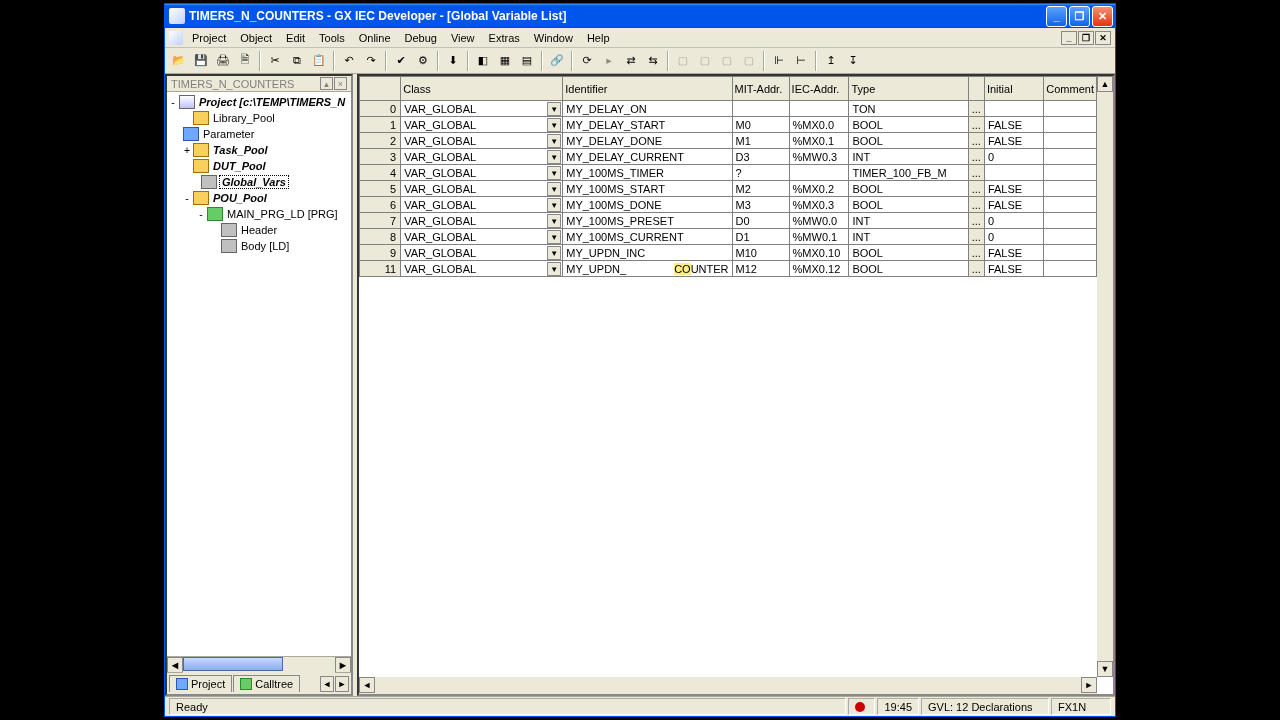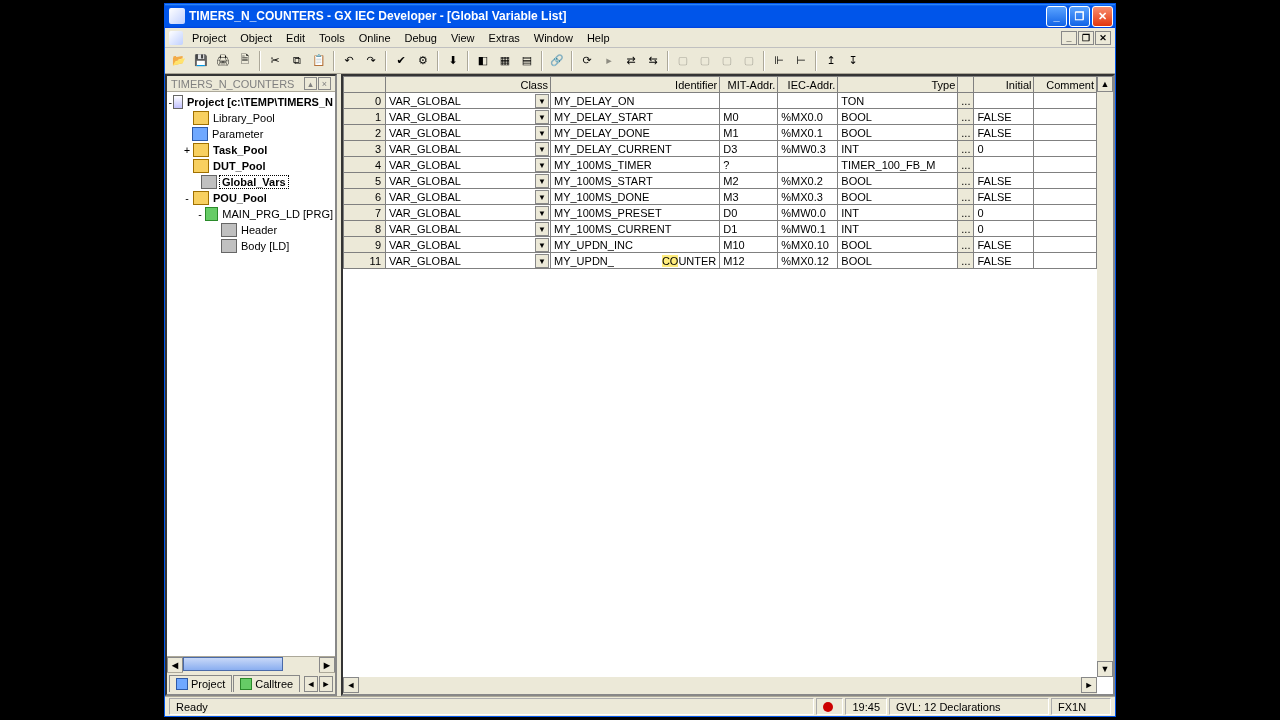--- a/index.html
+++ b/index.html
@@ -13,54 +13,54 @@
 .tbtn.min, .tbtn.max { background: linear-gradient(to bottom,#5aa3ff,#1263e6); }
 .tbtn.close { background: linear-gradient(to bottom,#f88e6f,#e3350d); }
 .menubar { height: 20px; background: #ece9d8; display:flex; align-items:center; padding: 0 4px; border-bottom: 1px solid #c0c0c0; }
 .menubar span { padding: 2px 7px; cursor: default; }
 .mdi-controls { margin-left: auto; display:flex; gap:1px; }
 .mdi-controls .mbtn { width: 16px; height: 14px; background:#ece9d8; border:1px solid #888; display:flex; align-items:center; justify-content:center; font-size:9px; font-weight:bold; }
 .toolbar { height: 26px; background: #ece9d8; border-bottom: 1px solid #aca899; display:flex; align-items:center; padding: 0 4px; gap:2px; }
 .tb-btn { width: 20px; height: 20px; border: 1px solid transparent; display:flex; align-items:center; justify-content:center; }
 .tb-sep { width: 2px; height: 20px; border-left: 1px solid #aca899; border-right: 1px solid #fff; margin: 0 2px; }
 .client { flex: 1; display:flex; background:#808080; position:relative; }
-.tree-panel { width: 172px; background:#fff; border:2px inset #888; display:flex; flex-direction:column; }
+.tree-panel { width: 188px; background:#fff; border:2px inset #888; display:flex; flex-direction:column; }
 .tree-header { height: 16px; background:#ece9d8; border-bottom:1px solid #aca899; display:flex; align-items:center; padding:0 4px; color:#808080; font-size:10px; }
 .tree-header .hx { margin-left:auto; display:flex; gap:1px; }
 .tree-header .hx span { width:13px; height:13px; background:#ece9d8; border:1px solid #888; display:flex; align-items:center; justify-content:center; font-size:9px; }
 .tree-body { flex:1; overflow:hidden; padding: 2px 0; }
 .tree-node { display:flex; align-items:center; height:16px; white-space:nowrap; }
 .tree-toggle { width:12px; text-align:center; font-family:monospace; font-size:10px; color:#000; }
 .tree-icon { width:16px; height:14px; display:inline-block; margin-right:2px; }
 .ico-proj { background:linear-gradient(#fff,#c0c0ff); border:1px solid #666; }
 .ico-folder { background:#f8d060; border:1px solid #a07000; }
 .ico-blue { background:#6fa8ff; border:1px solid #2d5aa8; }
 .ico-green { background:#66cc66; border:1px solid #2a8a2a; }
 .ico-grey { background:#c0c0c0; border:1px solid #666; }
 .tree-label { padding:0 2px; }
 .tree-label.selected { border:1px dotted #000; background:#fff; }
-.tree-label.bold { font-weight:bold; }
+.tree-label.bold { font-weight:bold;font-style:italic; }
 .tree-hscroll { height: 16px; background:#ece9d8; border-top:1px solid #aca899; display:flex; align-items:center; }
 .tree-hscroll .arr { width:16px; height:16px; background:#ece9d8; border:1px solid #888; display:flex; align-items:center; justify-content:center; }
 .tree-hscroll .track { flex:1; background:#ece9d8; height:16px; position:relative; }
 .tree-hscroll .thumb { position:absolute; left:0; top:0; height:14px; width:100px; background:linear-gradient(to bottom,#c8d8f8,#8aaef0); border:1px solid #4a6aa8; }
 .tree-tabs { height: 22px; background:#ece9d8; border-top:1px solid #aca899; display:flex; align-items:center; padding:0 2px; gap:1px; }
 .tree-tab { padding:2px 6px; background:#ece9d8; border:1px solid #888; border-bottom:none; display:flex; align-items:center; gap:3px; }
 .tree-tab .ti { width:12px; height:12px; display:inline-block; }
 .tree-tabs .navarr { width:14px; height:16px; border:1px solid #888; display:flex; align-items:center; justify-content:center; font-size:9px; }
 .splitter { width: 4px; background:#ece9d8; }
 .grid-panel { flex:1; background:#fff; border:2px inset #888; display:flex; flex-direction:column; position:relative; }
 .grid-scroll-v { position:absolute; right:0; top:0; bottom:17px; width:16px; background:#ece9d8; }
 .grid-scroll-v .arr, .grid-scroll-h .arr { width:16px; height:16px; background:#ece9d8; border:1px solid #888; display:flex; align-items:center; justify-content:center; font-size:9px; position:absolute; }
 .grid-scroll-v .up { top:0; } .grid-scroll-v .dn { bottom:0; }
 .grid-scroll-h { position:absolute; left:0; right:16px; bottom:0; height:17px; background:#ece9d8; }
 .grid-scroll-h .lf { left:0; } .grid-scroll-h .rt { right:0; }
 .grid { position:absolute; left:0; top:0; right:16px; bottom:17px; overflow:hidden; }
 table.vars { border-collapse:collapse; width:100%; }
-table.vars th { background:#ece9d8; border:1px solid #808080; height:16px; font-weight:normal; text-align:right; padding:0 2px; }
+table.vars th { background:#ece9d8; border:1px solid #808080; height:24px; font-weight:normal; text-align:left; padding:0 2px; }
 table.vars td { border:1px solid #808080; height:16px; padding:0 3px; white-space:nowrap; overflow:hidden; }
 .rownum { background:#ece9d8; text-align:right; width:42px; padding-right:4px !important; }
 .classcell { position:relative; }
 .dd { position:absolute; right:1px; top:1px; width:14px; height:14px; background:#ece9d8; border:1px solid #888; display:flex; align-items:center; justify-content:center; font-size:8px; }
 .dotcell { width:10px; text-align:center; background:#ece9d8; }
 .highlight { background: rgba(255,230,70,0.7); margin-left: 48px; }
 .statusbar { height: 20px; background:#ece9d8; border-top:1px solid #aca899; display:flex; align-items:center; padding:0 4px; gap:2px; }
 .statusbar .pane { border:1px inset #fff; padding:1px 6px; height:17px; display:flex; align-items:center; }
 .statusbar .flex { flex:1; }
 .rec-dot { width:10px; height:10px; background:#c00; border-radius:50%; display:inline-block; margin-right:3px; }
@@ -155,21 +155,21 @@
           <span class="tree-toggle">-</span>
           <span class="tree-icon ico-proj"></span>
           <span class="tree-label bold">Project [c:\TEMP\TIMERS_N</span>
         </div>
         <div id="tree-nodes">
             <div class="tree-node" style="padding-left: 14px;">
               <span class="tree-toggle"></span>
               <span class="tree-icon ico-folder"></span>
               <span class="tree-label">Library_Pool</span>
             </div>
-            <div class="tree-node" style="padding-left: 13px;">
+            <div class="tree-node" style="padding-left: 4px;">
               <span class="tree-toggle"></span>
               <span class="tree-icon ico-blue"></span>
               <span class="tree-label">Parameter</span>
             </div>
             <div class="tree-node" style="padding-left: 14px;">
               <span class="tree-toggle">+</span>
               <span class="tree-icon ico-folder"></span>
               <span class="tree-label bold">Task_Pool</span>
             </div>
             <div class="tree-node" style="padding-left: 14px;">
@@ -389,16 +389,16 @@
       </div>
     </div>
   </div>
 
   <div class="statusbar">
     <div class="pane flex">Ready</div>
     <div class="pane">
         <span class="rec-dot"></span>
       </div>
     <div class="pane">19:45</div>
-    <div class="pane" style="width:160px">GVL: 12 Declarations</div>
+    <div class="pane" style="width:128px">GVL: 12 Declarations</div>
     <div class="pane" style="width:60px">FX1N</div>
   </div>
 </div>
 
 </body></html>

